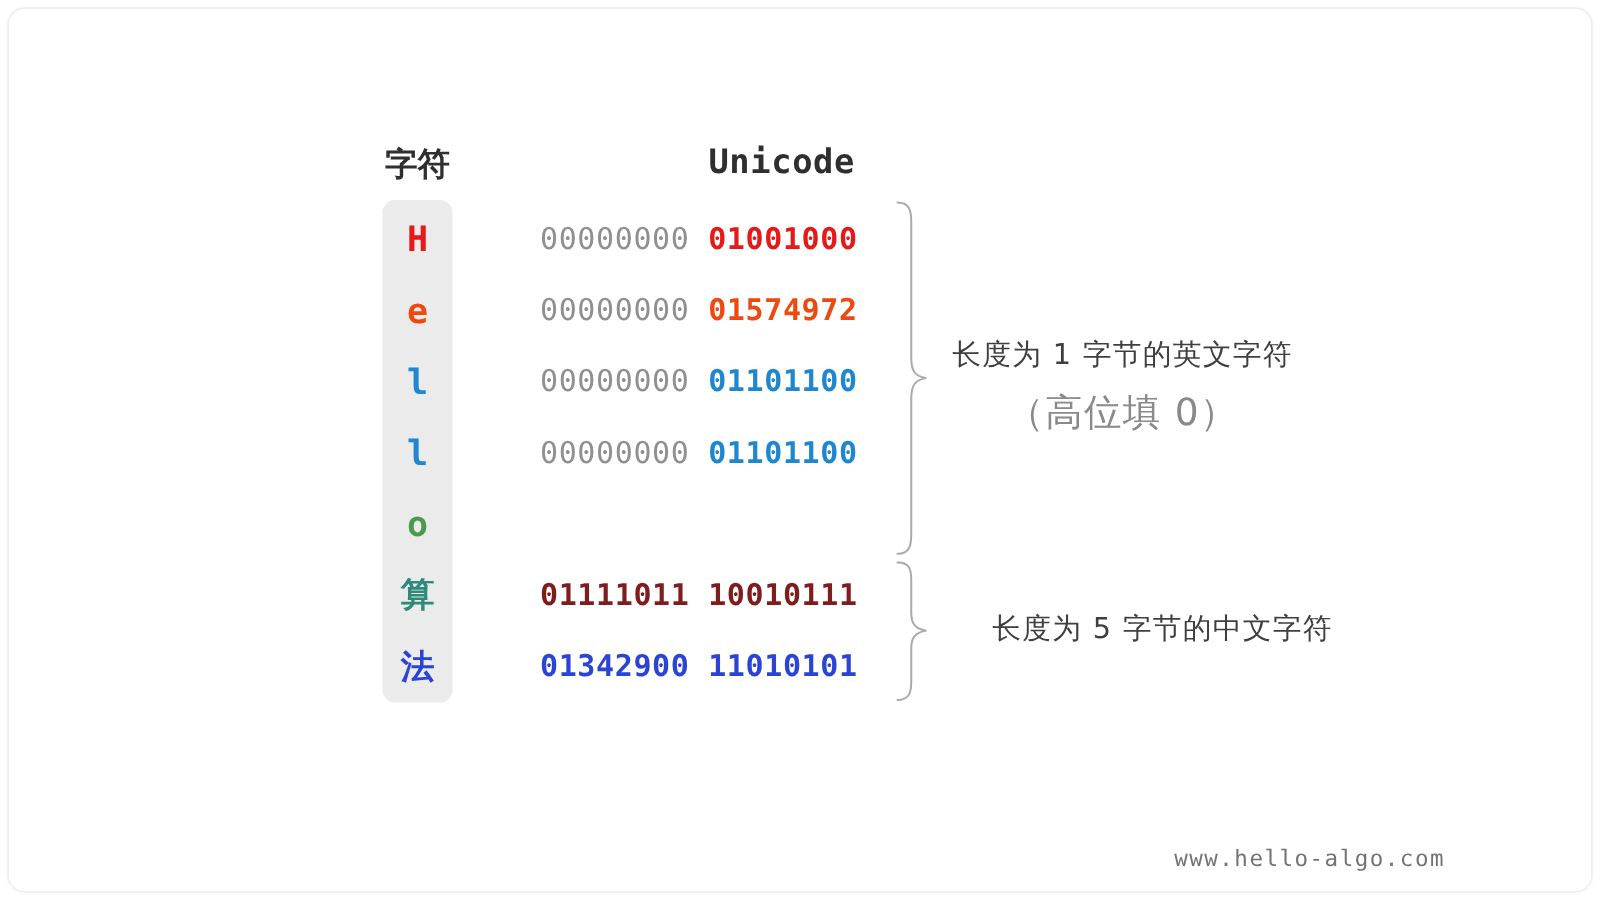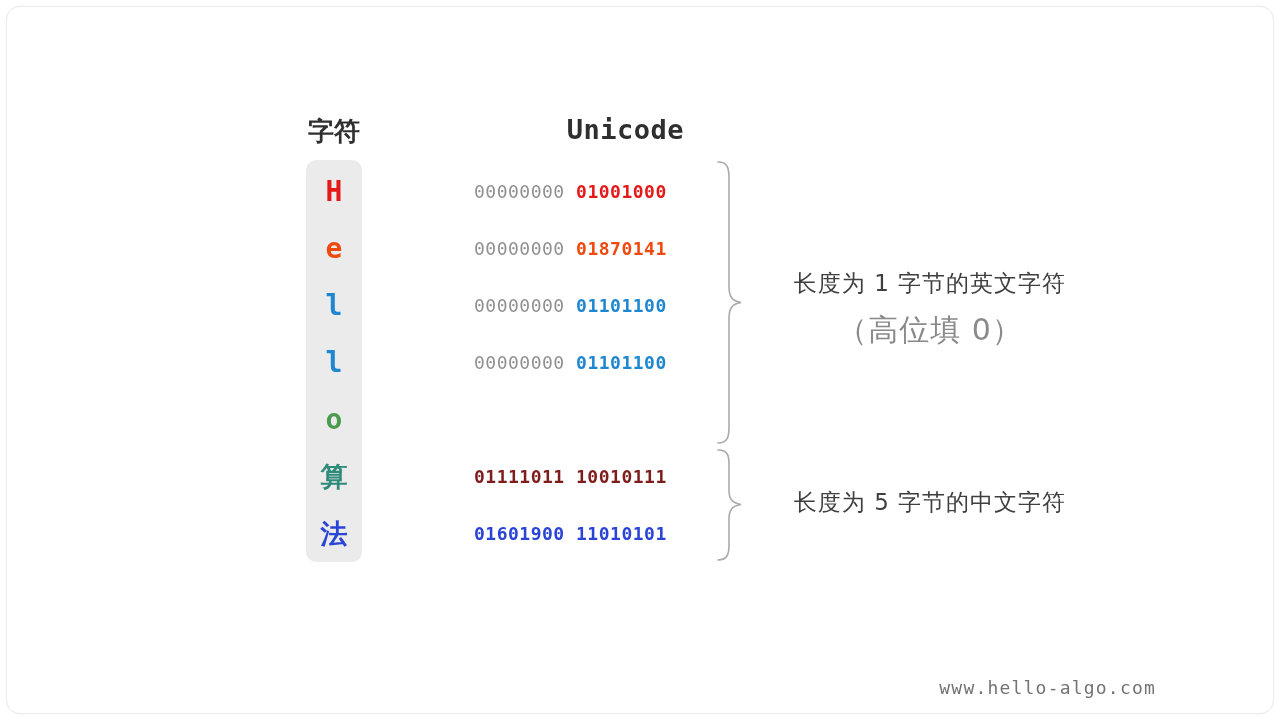--- a/index.html
+++ b/index.html
@@ -93,26 +93,25 @@
   .row .ch.cjk {
     font-family: "DejaVu Sans", "Liberation Sans", sans-serif;
     font-size: 27px;
   }
   .row .bits {
     position: absolute;
     left: 126px;
     top: 0;
     height: 57px;
     line-height: 57px;
-    font-size: 18px;
+    font-size: 24px;
     font-weight: bold;
     font-family: "DejaVu Sans Mono", "Liberation Mono", monospace;
     letter-spacing: 0.5px;
     white-space: pre;
-    margin-left: 42px;
   }
   .row .bits .pad {
     color: #909090;
     font-weight: normal;
   }
 
   
   .brace {
     position: absolute;
   }
@@ -162,56 +161,56 @@
 
   <div id="char-col-bg"></div>
 
   <div id="rows-container">
       <div class="row" style="top: 163px;">
         <div class="ch" style="color: rgb(230, 25, 25);">H</div>
         <div class="bits" style="color: rgb(230, 25, 25);"><span class="pad">00000000 </span><span class="code">01001000</span></div>
       </div>
       <div class="row" style="top: 220px;">
         <div class="ch" style="color: rgb(238, 74, 16);">e</div>
-        <div class="bits" style="color: rgb(238, 74, 16);"><span class="pad">00000000 </span><span class="code">01870141</span></div>
+        <div class="bits" style="color: rgb(238, 74, 16);"><span class="pad">00000000 </span><span class="code">01574972</span></div>
       </div>
       <div class="row" style="top: 277px;">
         <div class="ch" style="color: rgb(31, 135, 208);">l</div>
         <div class="bits" style="color: rgb(31, 135, 208);"><span class="pad">00000000 </span><span class="code">01101100</span></div>
       </div>
       <div class="row" style="top: 334px;">
         <div class="ch" style="color: rgb(31, 135, 208);">l</div>
         <div class="bits" style="color: rgb(31, 135, 208);"><span class="pad">00000000 </span><span class="code">01101100</span></div>
       </div>
       <div class="row" style="top: 391px;">
         <div class="ch" style="color: rgb(76, 154, 76);">o</div>
       </div>
       <div class="row" style="top: 448px;">
         <div class="ch cjk" style="color: rgb(46, 139, 122);">算</div>
         <div class="bits" style="color: #7f1d1d;"><span class="code">01111011 10010111</span></div>
       </div>
       <div class="row" style="top: 505px;">
         <div class="ch cjk" style="color: rgb(43, 68, 214);">法</div>
-        <div class="bits" style="color: rgb(43, 68, 214);"><span class="code">01601900 11010101</span></div>
+        <div class="bits" style="color: rgb(43, 68, 214);"><span class="code">01342900 11010101</span></div>
       </div>
     </div>
 
   <div class="brace" id="brace-1" style="left:716px; top:160px;">
     <svg width="28" height="285" viewBox="0 0 28 285" fill="none" aria-hidden="true">
       <path d="M2 2 C 12 2, 13 9, 13 18 L 13 126 C 13 137, 16 141, 25 142.5 C 16 144, 13 148, 13 159 L 13 267 C 13 276, 12 283, 2 283" stroke="#aaaaaa" stroke-width="1.6" fill="none" stroke-linecap="round"></path>
     </svg>
   </div>
 
   <div class="brace" id="brace-2" style="left:716px; top:448px;">
     <svg width="28" height="114" viewBox="0 0 28 114" fill="none" aria-hidden="true">
       <path d="M2 2 C 12 2, 13 8, 13 16 L 13 42 C 13 51, 16 55, 25 56.5 C 16 58, 13 62, 13 71 L 13 97 C 13 105, 12 112, 2 112" stroke="#aaaaaa" stroke-width="1.6" fill="none" stroke-linecap="round"></path>
     </svg>
   </div>
 
-  <div class="note" id="note-1" style="left:770px; top:268px; width:320px;">
+  <div class="note" id="note-1" style="left:738px; top:268px; width:320px;">
     <span class="line1">长度为 1 字节的英文字符</span>
     <span class="line2">（高位填 0）</span>
   </div>
 
   <div class="note" id="note-2" style="left:770px; top:487px; width:320px;">
     <span class="line1">长度为 5 字节的中文字符</span>
   </div>
 
   <div id="watermark">www.hello-algo.com</div>
 

